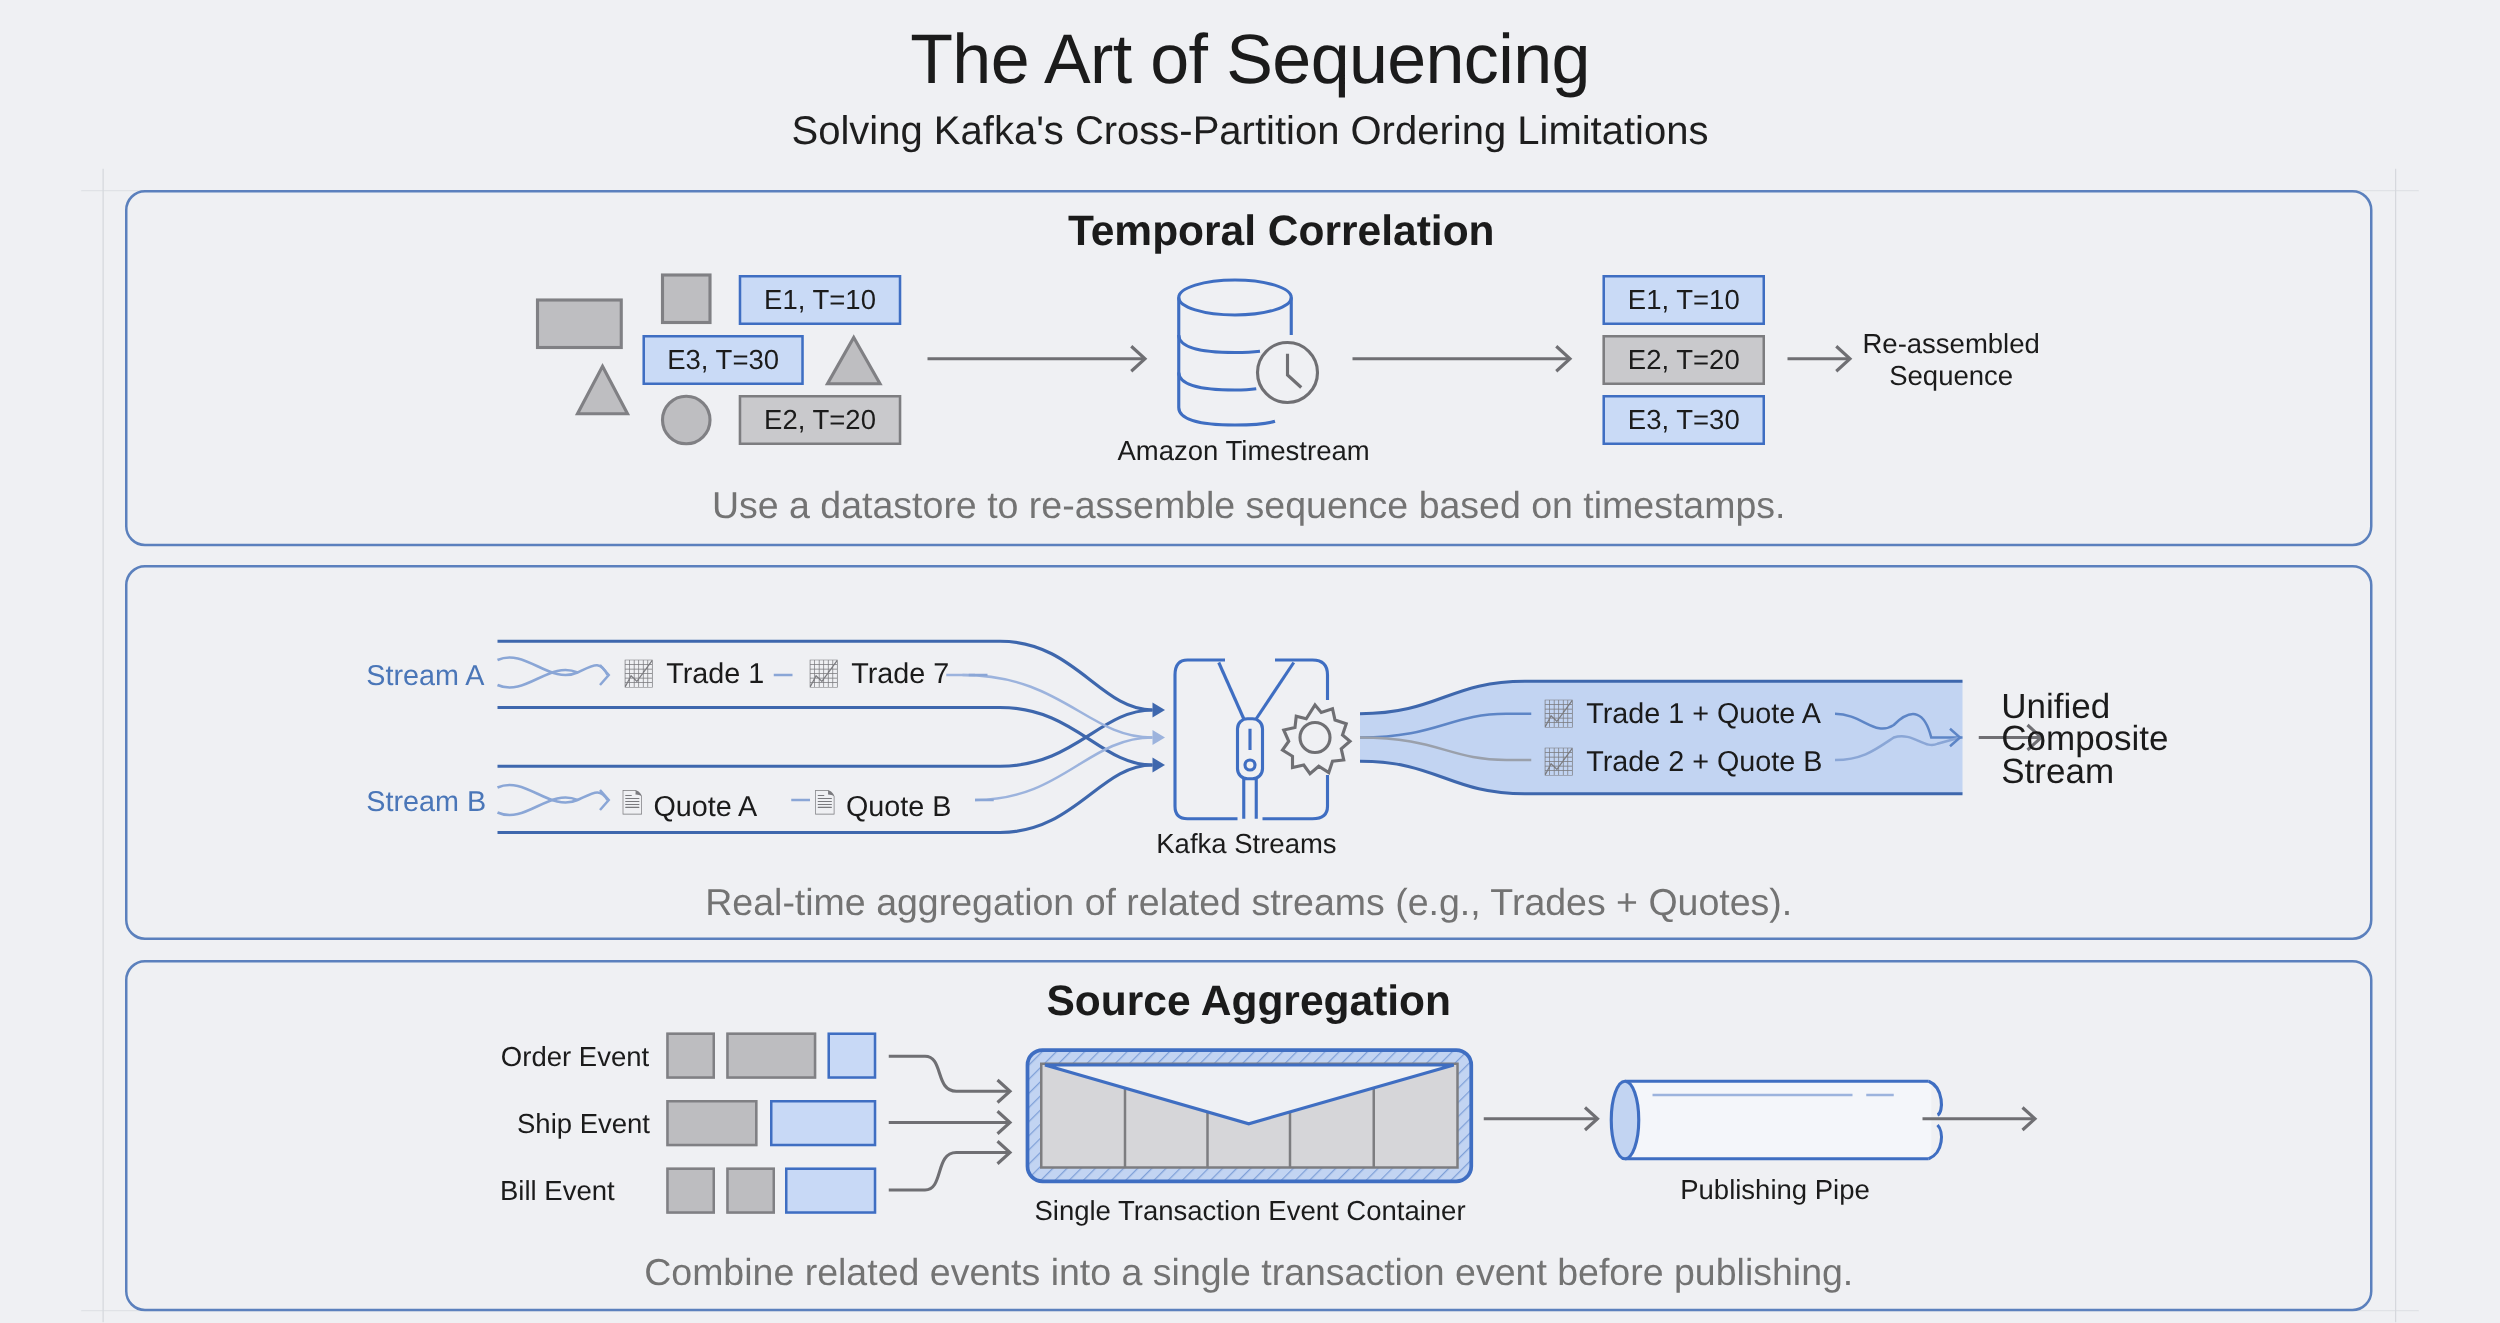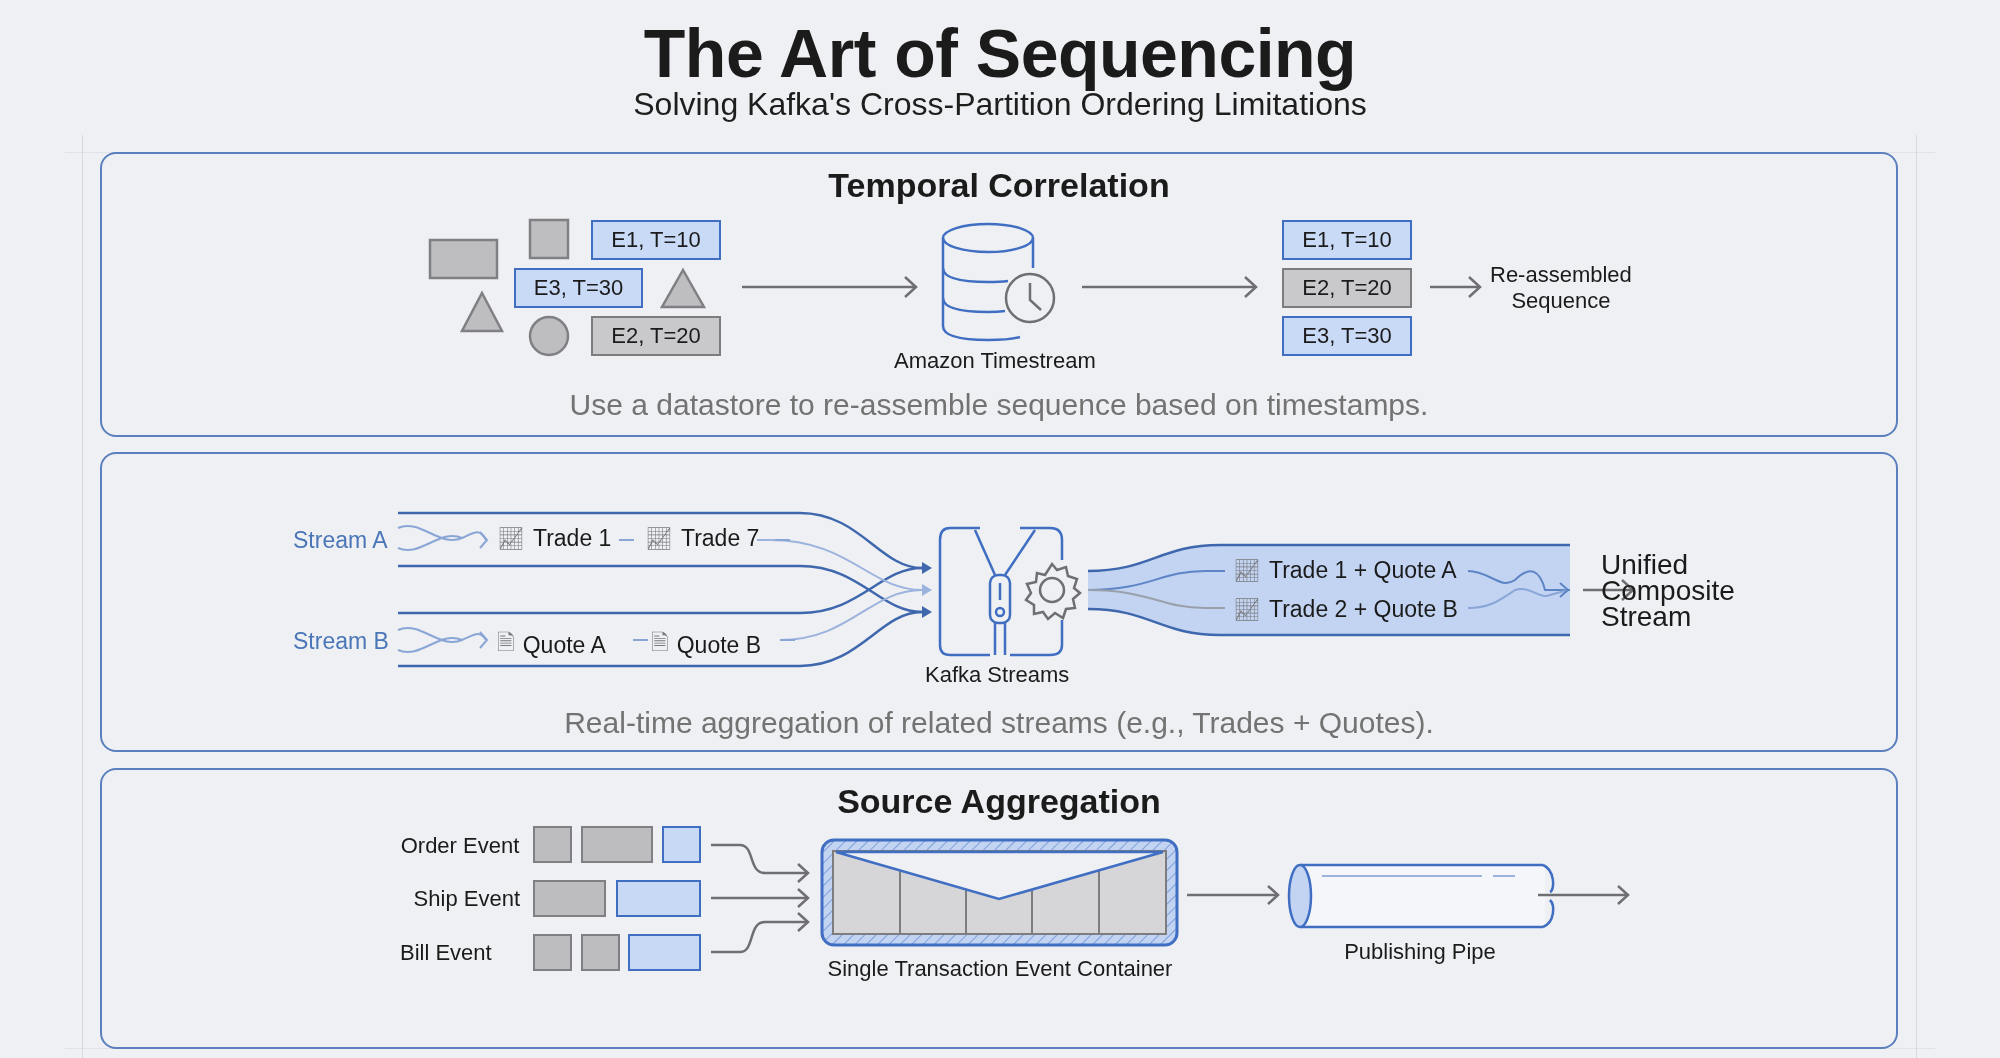--- a/index.html
+++ b/index.html
@@ -1,20 +1,20 @@
 <!DOCTYPE html>
 <html><head>
 <meta charset="utf-8">
 <style>
   html, body { margin:0; padding:0; }
   body { width:2000px; height:1058px; background:#eff0f3; position:relative; overflow:hidden;
          font-family:"Liberation Sans", sans-serif; color:#1b1b1b; }
   .abs { position:absolute; }
   .guide { position:absolute; background:#d6d8dd; }
-  #title { left:0; width:2000px; top:14px; text-align:center; font-size:68px; font-weight:bold; letter-spacing:-0.5px; }
+  #title { left:0; width:2000px; top:14px; text-align:center; font-size:56px; font-weight:normal; letter-spacing:-0.5px; }
   #subtitle { left:0; width:2000px; top:86px; text-align:center; font-size:32px; color:#1e1e1e; }
   .panel { position:absolute; left:100px; width:1798px; border:2.5px solid #5b80bd; border-radius:16px; box-sizing:border-box; }
   .ptitle { position:absolute; left:0; width:100%; text-align:center; font-size:34px; font-weight:bold; }
   .caption { position:absolute; left:0; width:100%; text-align:center; font-size:30px; color:#737373; }
   .evbox { position:absolute; box-sizing:border-box; font-size:22px; display:flex; align-items:center; justify-content:center; }
   .ev-blue { background:#c9daf6; border:2.5px solid #3f6ec2; }
   .ev-gray { background:#c9c9cc; border:2.5px solid #7d7d80; }
   .lbl { position:absolute; font-size:22px; }
   .blue-lbl { color:#4a76b8; font-size:23px; }
   .item { position:absolute; font-size:23px; display:flex; align-items:center; gap:8px; white-space:nowrap; }
@@ -28,21 +28,21 @@
 
 <div class="guide" style="left:82px;top:135px;width:1px;height:923px;"></div>
 <div class="guide" style="left:1916px;top:135px;width:1px;height:923px;"></div>
 <div class="guide" style="left:65px;top:152px;width:1870px;height:1px;opacity:.6"></div>
 <div class="guide" style="left:65px;top:1048px;width:1870px;height:1px;opacity:.6"></div>
 
 <div id="title" class="abs">The Art of Sequencing</div>
 <div id="subtitle" class="abs">Solving Kafka's Cross-Partition Ordering Limitations</div>
 
 <div class="panel" style="top:152px;height:285px;">
-  <div class="ptitle" style="top:12px;">Temporal Correlation</div>
+  <div class="ptitle" style="top:12px;padding-left:26px;">Temporal Correlation</div>
   <div class="caption" style="top:234px;">Use a datastore to re-assemble sequence based on timestamps.</div>
 </div>
 
 <svg class="full" width="2000" height="1058">
 
   <rect x="430" y="240" width="67" height="38" fill="#bebec1" stroke="#808084" stroke-width="2.5"></rect>
   <rect x="530" y="220" width="38" height="38" fill="#bebec1" stroke="#808084" stroke-width="2.5"></rect>
   <polygon points="482,293 502,331 462,331" fill="#bebec1" stroke="#808084" stroke-width="2.5"></polygon>
   <polygon points="683,270 704,307 662,307" fill="#bebec1" stroke="#808084" stroke-width="2.5"></polygon>
   <circle cx="549" cy="336" r="19" fill="#bebec1" stroke="#808084" stroke-width="2.5"></circle>
@@ -185,20 +185,21 @@
 </div>
 
 <div class="lbl" style="left:1588px;top:552px;line-height:26px;font-size:28px;margin-left:13px;">
   <div>Unified</div>
   <div>Composite</div>
   <div>Stream</div>
 </div>
 
 <div class="panel" style="top:768px;height:281px;">
   <div class="ptitle" style="top:12px;">Source Aggregation</div>
+  <div class="caption" style="top:232px;">Combine related events into a single transaction event before publishing.</div>
 </div>
 
 <div class="lbl" style="left:400px;top:833px;width:120px;text-align:center;">Order Event</div>
 <div class="lbl" style="left:400px;top:886px;width:120px;text-align:right;">Ship Event</div>
 <div class="lbl" style="left:400px;top:940px;width:120px;text-align:left;">Bill Event</div>
 
 <div class="blk blk-g" style="left:533px;top:826px;width:39px;height:37px;"></div>
 <div class="blk blk-g" style="left:581px;top:826px;width:72px;height:37px;"></div>
 <div class="blk blk-b" style="left:662px;top:826px;width:39px;height:37px;"></div>
 <div class="blk blk-g" style="left:533px;top:880px;width:73px;height:37px;"></div>

